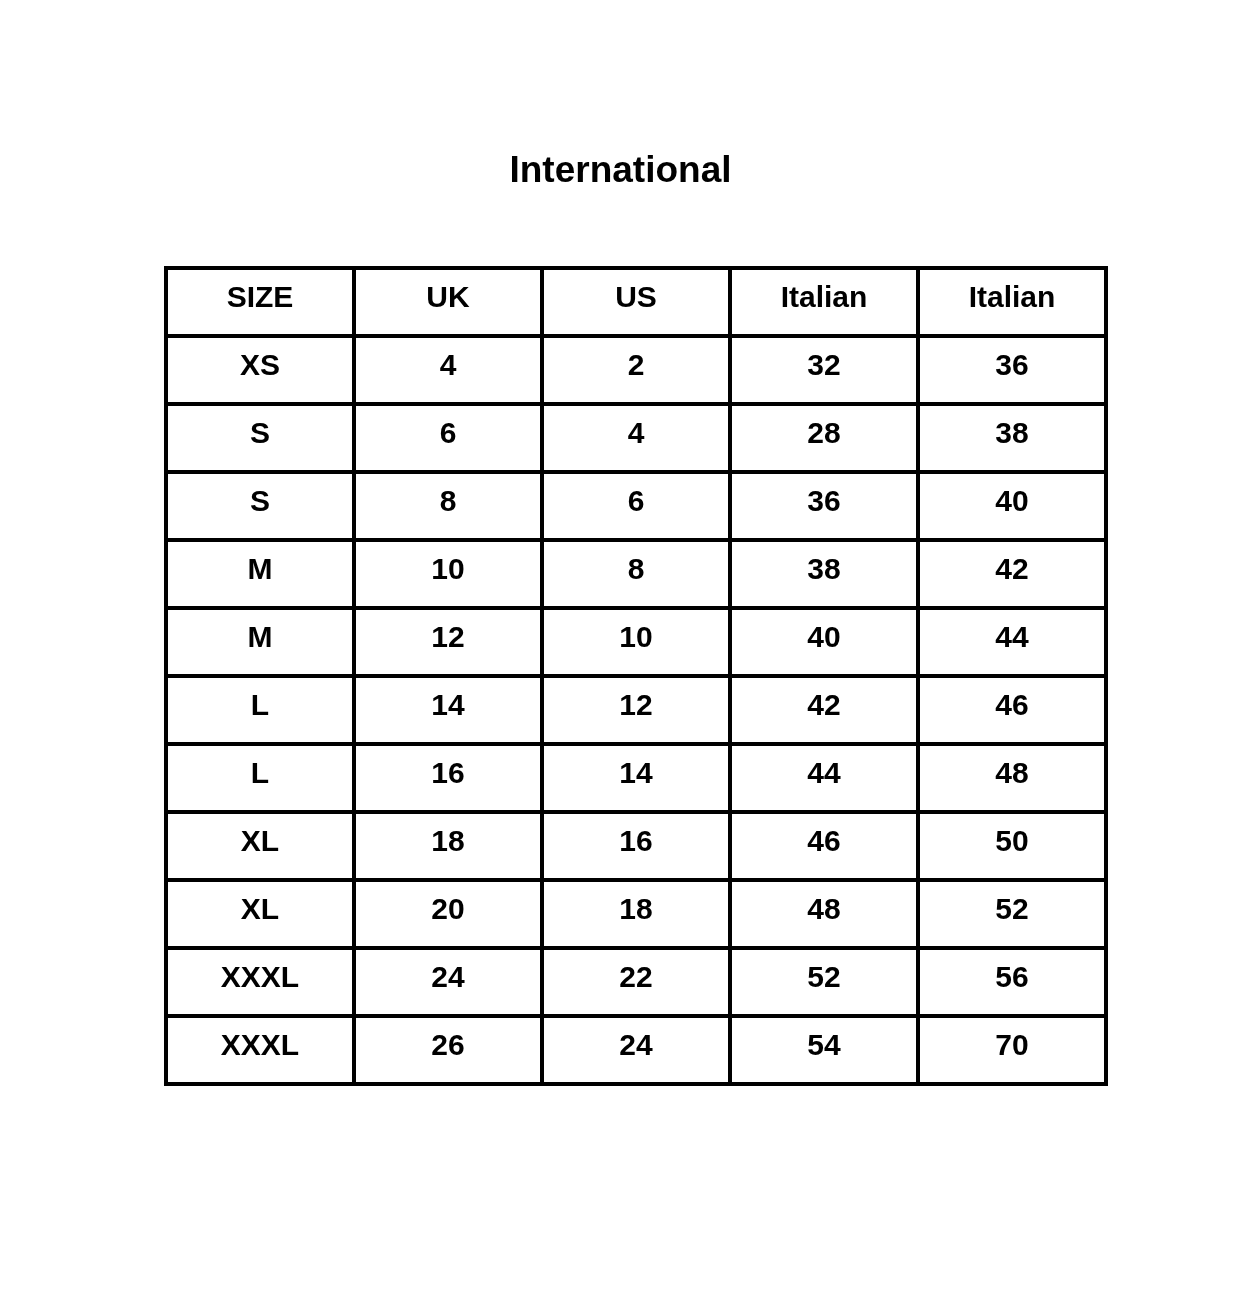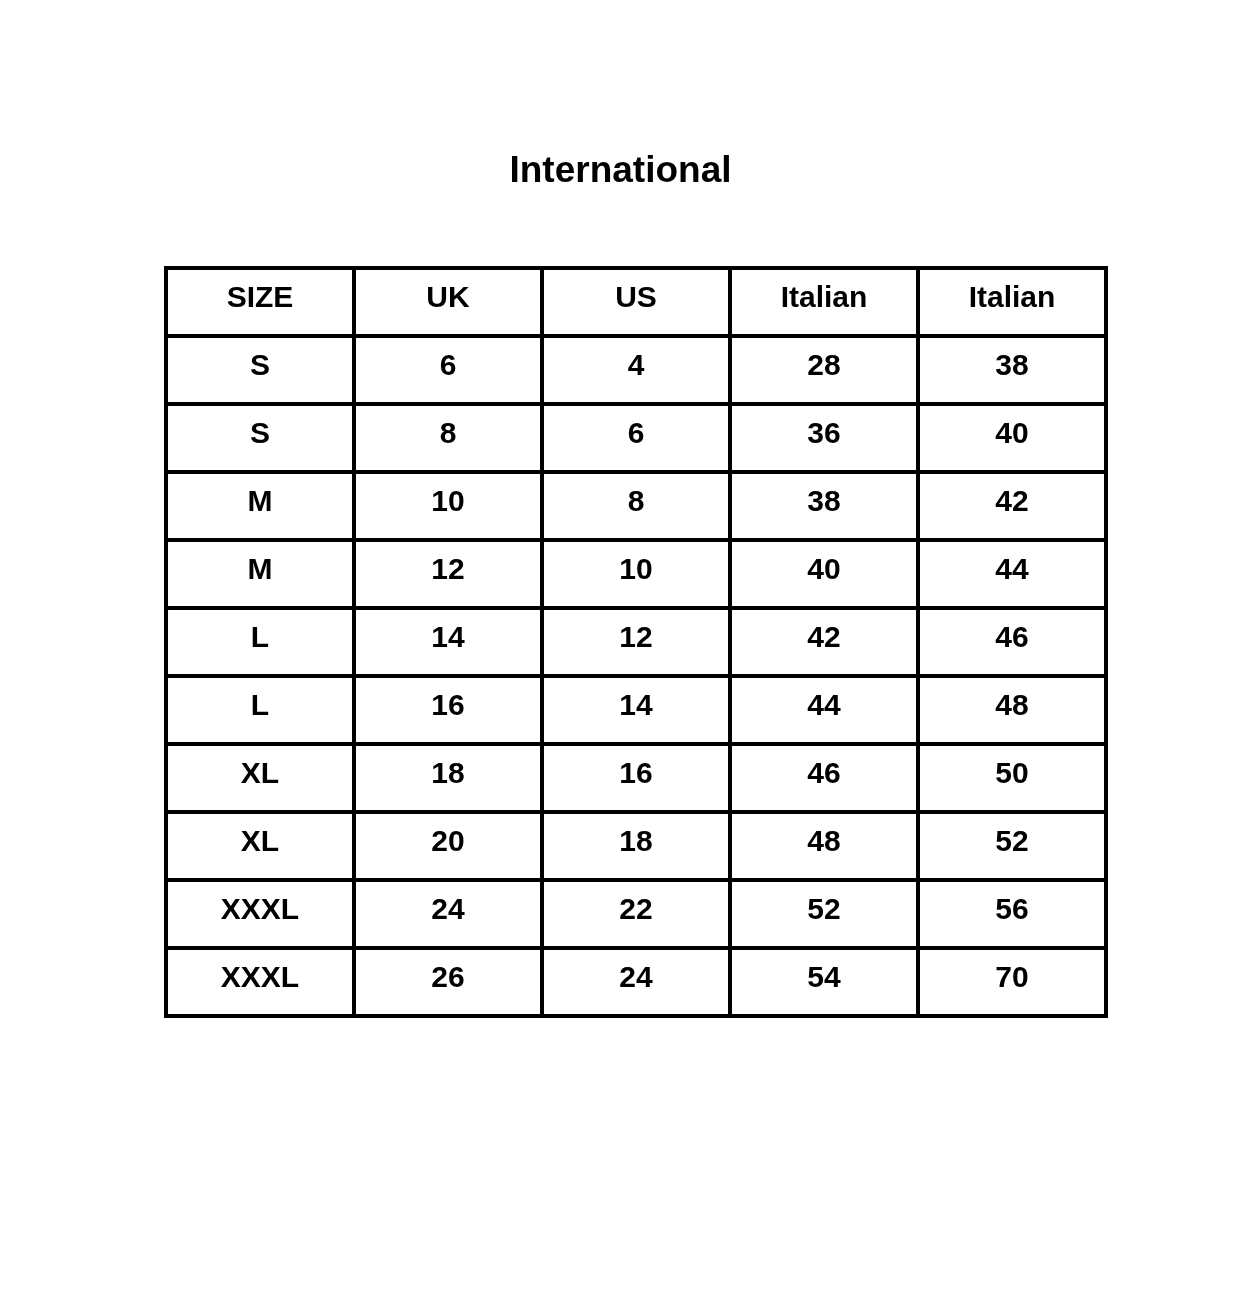--- a/index.html
+++ b/index.html
@@ -68,20 +68,27 @@
       <tr>
         <th>SIZE</th>
         <th>UK</th>
         <th>US</th>
         <th>Italian</th>
         <th>Italian</th>
       </tr>
     </thead>
     <tbody>
         <tr>
+          <td>XS</td>
+          <td>4</td>
+          <td>2</td>
+          <td>32</td>
+          <td>36</td>
+        </tr>
+        <tr>
           <td>S</td>
           <td>6</td>
           <td>4</td>
           <td>28</td>
           <td>38</td>
         </tr>
         <tr>
           <td>S</td>
           <td>8</td>
           <td>6</td>

